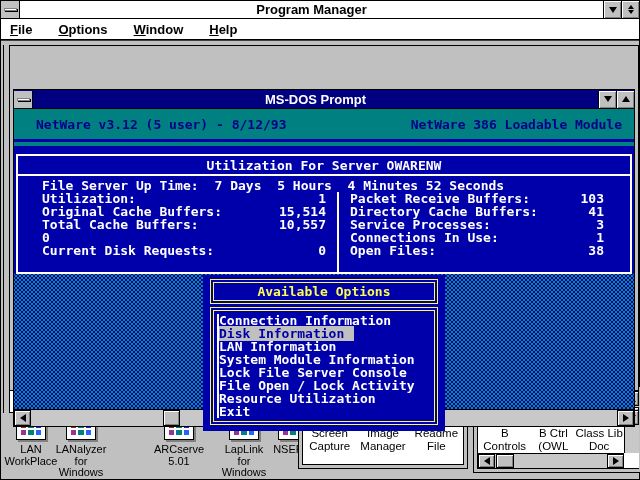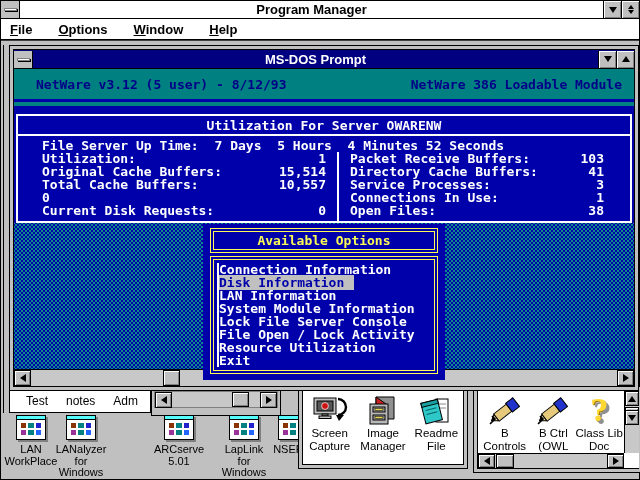--- a/index.html
+++ b/index.html
@@ -33,37 +33,37 @@
   .pm-desktop { position:absolute; left:0; top:40px; right:0; bottom:0; background:#c0c0c0; }
   .hidden-win-edge { position:absolute; left:2px; top:4px; width:1px; height:368px; background:#000; }
 
   
   .bevel { background:#c0c0c0; border:1px solid #000;
            box-shadow:inset 1px 1px 0 #fff, inset -1px -1px 0 #808080; }
 
   
   .dos-frame { position:absolute; left:8px; top:4px; width:630px; height:346px;
                background:#c0c0c0; border:1px solid #000; padding:3px; z-index:10; }
-  .dos-inner { height:100%; border:1px solid #000; display:flex; flex-direction:column; background:#0000aa; }
+  .dos-inner { height:100%; border:1px solid #000; display:flex; flex-direction:column; background:#0000aa;margin-top:40px; }
   .dos-titlebar { height:18px; background:#000080; display:flex; align-items:center; flex:0 0 auto; }
   .dos-titlebar .ctrlbox { border-right:1px solid #000; }
   .dos-title { flex:1; text-align:center; font-size:13px; font-weight:bold; color:#fff; }
 
   .dos { font-family:"DejaVu Sans Mono", monospace; font-weight:bold; font-size:13px; line-height:13px; }
   .dos-content { flex:1; display:flex; flex-direction:column; border-top:1px solid #000; background:#0000aa; }
 
   .nw-header { height:30px; background:#008080; color:#000088; display:flex;
                align-items:center; justify-content:space-between; padding:0 12px 0 22px; flex:0 0 auto;gap:36px; }
   .nw-sep-blue { height:3px; background:#0000aa; flex:0 0 auto; }
   .nw-sep-teal { height:4px; background:#008080; flex:0 0 auto; }
   .nw-gap { height:8px; background:#0000aa; flex:0 0 auto; }
 
   .info-panel { margin:0 2px; border:2px solid #fff; color:#fff; flex:0 0 auto; background:#0000aa; }
   .ip-title { height:20px; line-height:20px; text-align:center; border-bottom:2px solid #fff; }
-  .ip-body { position:relative; padding:3px 0 4px 0; }
+  .ip-body { position:relative; padding:3px 0 15px 0; }
   .ip-uptime { display:flex; height:13px; padding-left:24px; white-space:pre; }
   .ip-uptime .val { margin-left:16px; }
   .ip-cols { display:flex; }
   .ip-col-l { width:320px; }
   .ip-col-r { flex:1; }
   .srow { display:flex; justify-content:space-between; height:13px; }
   .ip-col-l .srow { padding:0 12px 0 24px; }
   .ip-col-r .srow { padding:0 26px 0 12px; }
   .ip-divider { position:absolute; left:319px; top:16px; bottom:0; width:2px; background:#fff; }
 

